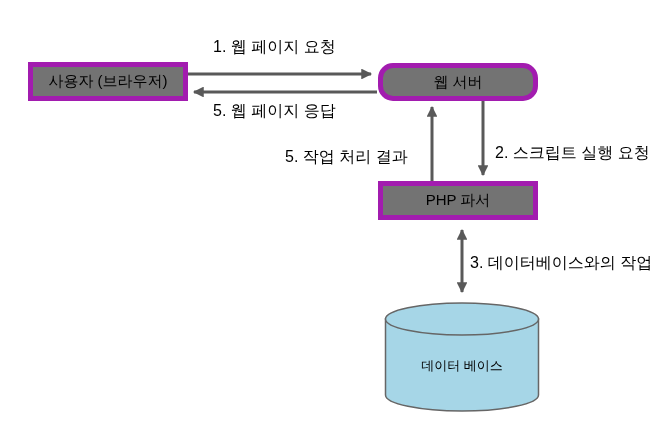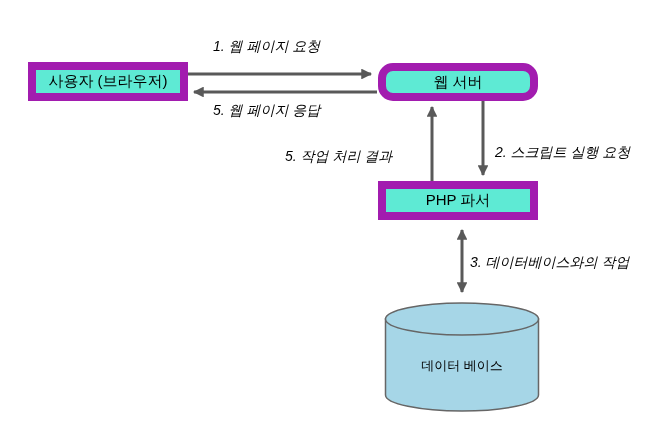--- a/index.html
+++ b/index.html
@@ -9,22 +9,22 @@
   .canvas {
     position: relative;
     width: 664px;
     height: 442px;
     background: #ffffff;
     overflow: hidden;
   }
 
   .node {
     position: absolute;
-    background: #5eead4;
-    border: 8px solid #a21caf;
+    background: #737373;
+    border: 5px solid #a21caf;
     display: flex;
     align-items: center;
     justify-content: center;
     font-size: 15px;
     color: #000000;
     white-space: nowrap;
   }
 
   .node-user   { left: 28px;  top: 62px;  width: 160px; height: 39px; }
   .node-web    { left: 378px; top: 63px;  width: 160px; height: 38px; border-radius: 15px; }
@@ -44,25 +44,24 @@
     top: 357px;
     width: 156px;
     text-align: center;
     font-size: 13px;
     color: #000000;
     white-space: nowrap;
   }
 
   .lbl {
     position: absolute;
-    font-size: 14px;
+    font-size: 16px;
     line-height: 17px;
     color: #000000;
     white-space: nowrap;
-    font-style: italic;
   }
 
   .lbl-request   { left: 213px; top: 38px;  }
   .lbl-response  { left: 213px; top: 102px; }
   .lbl-result    { left: 285px; top: 148px; }
   .lbl-script    { left: 495px; top: 144px; }
   .lbl-dbwork    { left: 470px; top: 254px; }
 
   .arrow-layer {
     position: absolute;

